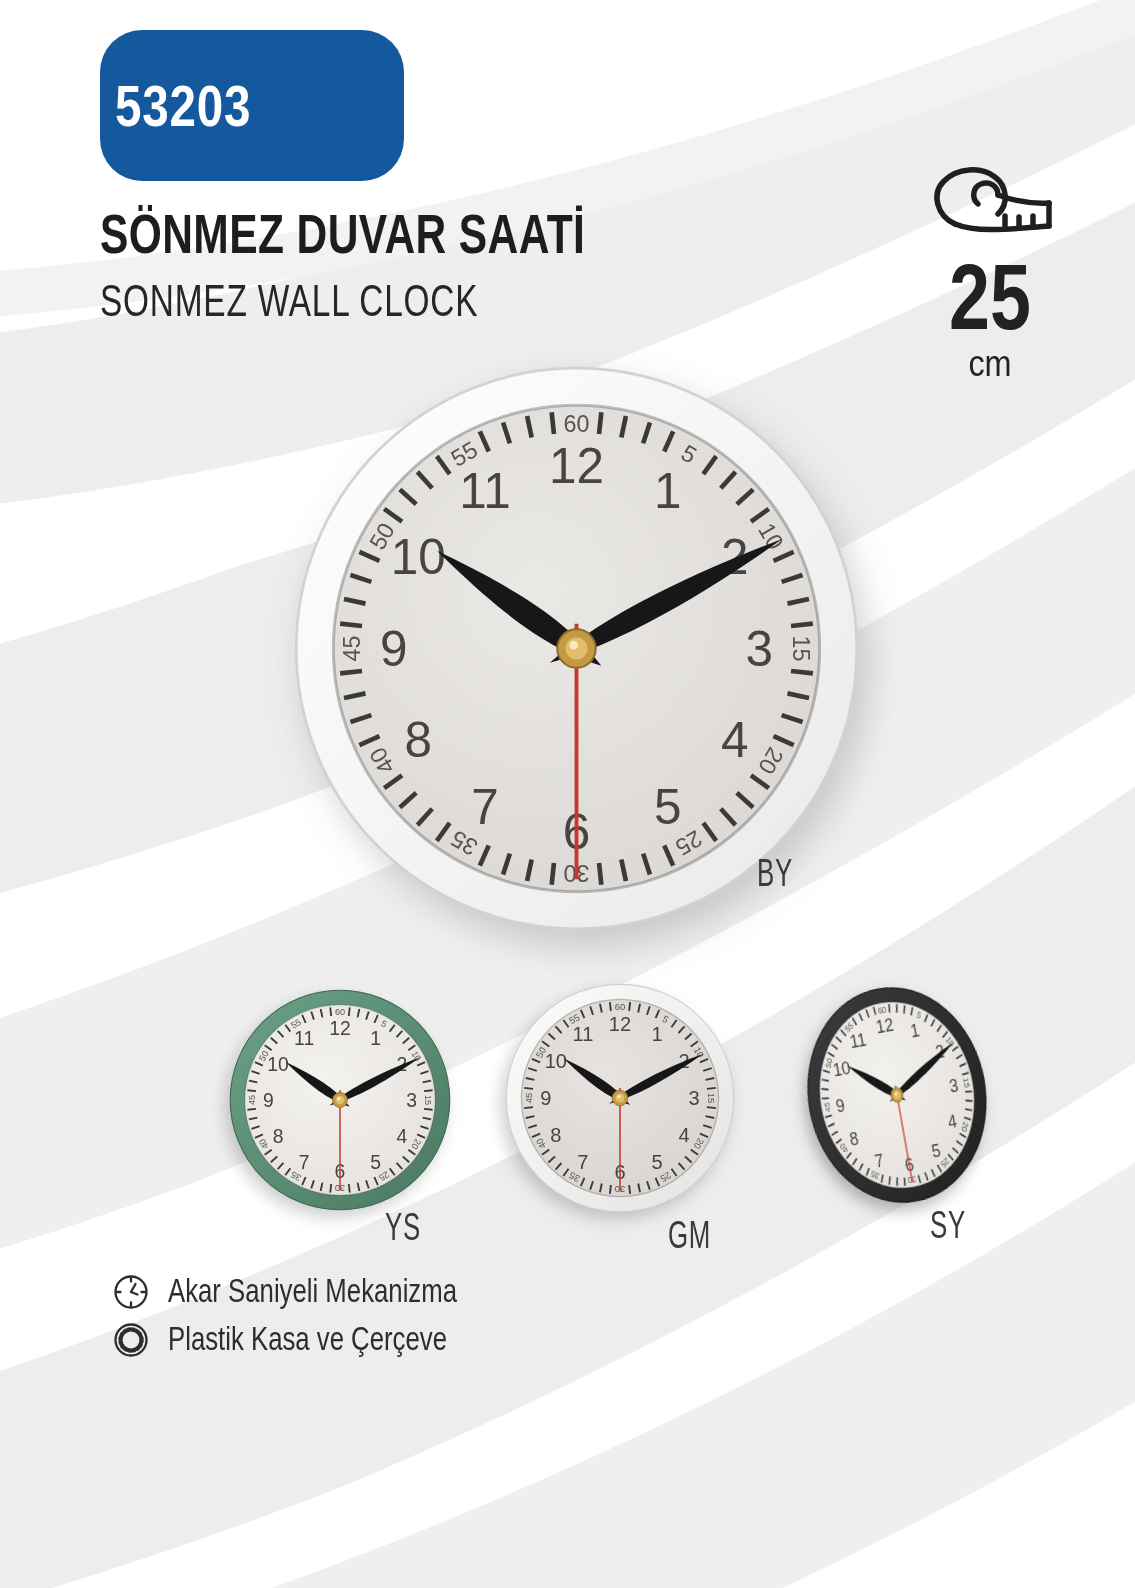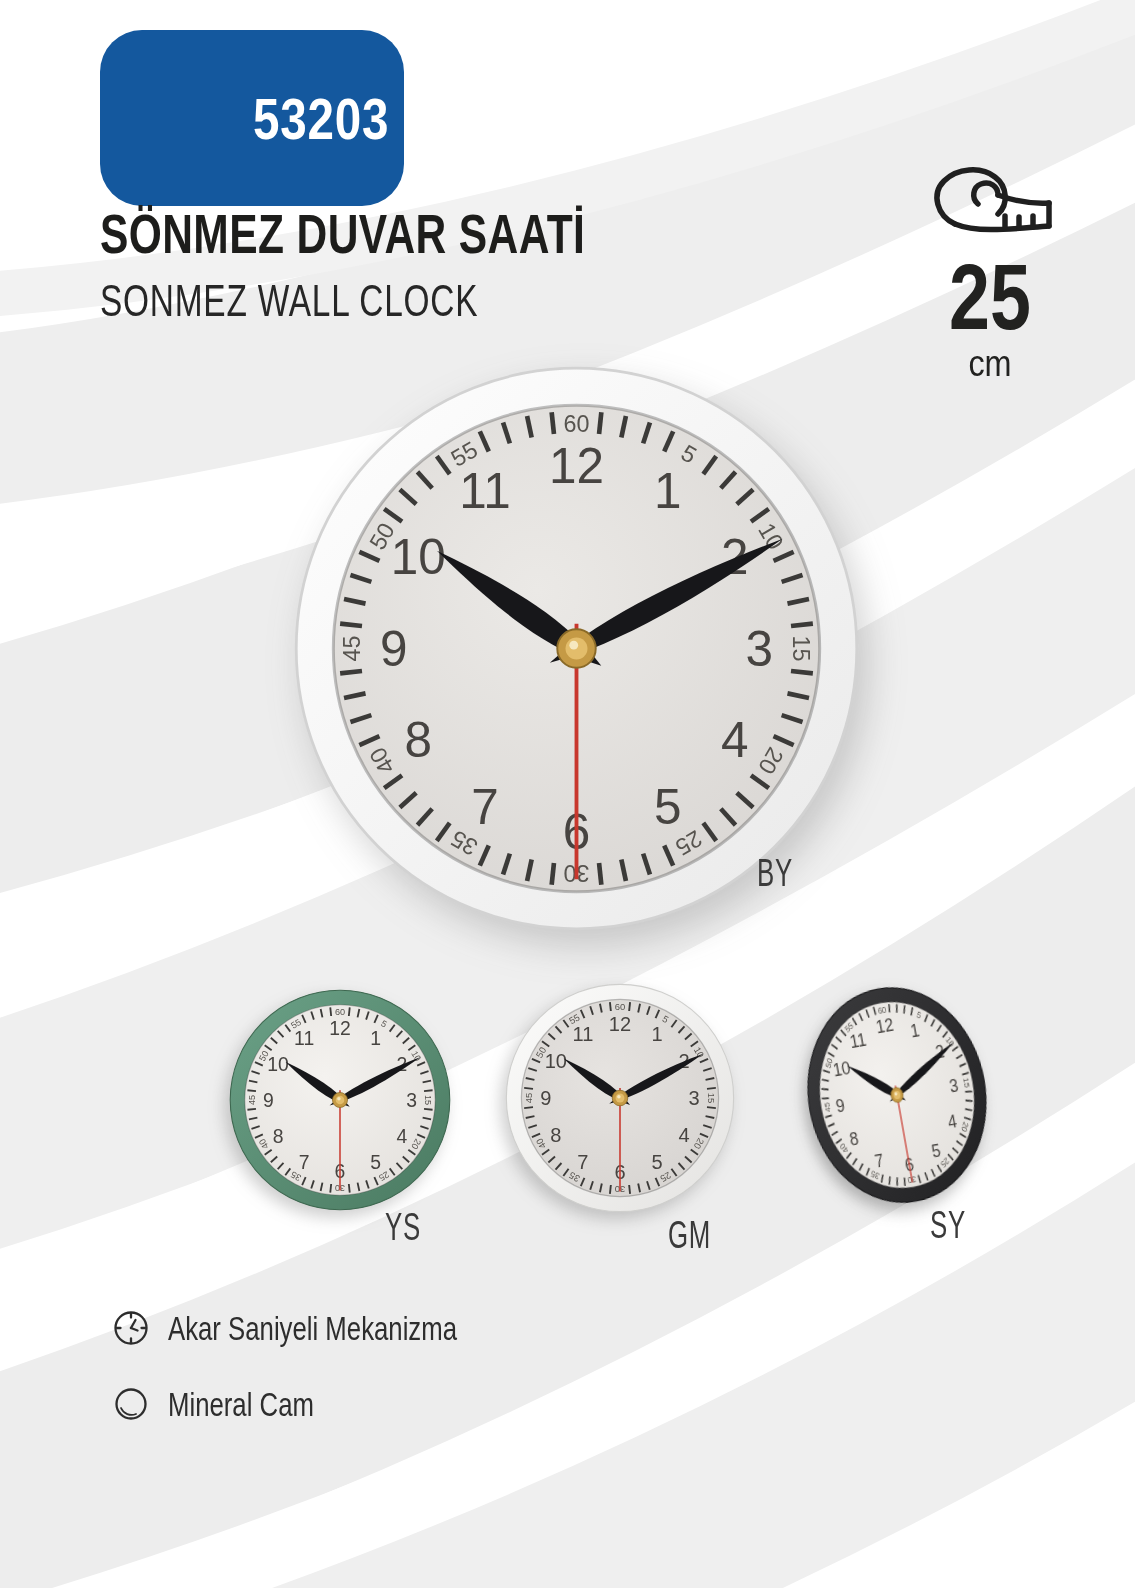--- a/index.html
+++ b/index.html
@@ -2,22 +2,22 @@
 <html><head>
 <meta charset="utf-8">
 <style>
   html,body{margin:0;padding:0;background:#ffffff;}
   #page{position:relative;width:1135px;height:1588px;overflow:hidden;background:#ffffff;
         font-family:"Liberation Sans", sans-serif;color:#1d1d1b;}
   #bg-swoosh{position:absolute;inset:0;z-index:0;}
   .layer{position:absolute;z-index:1;}
 
   
-  .badge{left:100px;top:30px;width:304px;height:176px;border-radius:42px;
-         display:flex;align-items:center;justify-content:flex-end;}
+  .badge{left:100px;top:30px;width:304px;height:151px;border-radius:42px;
+         display:flex;align-items:center;justify-content:flex-start;}
   .badge span{color:#ffffff;font-size:58px;font-weight:700;transform:scaleX(.82);letter-spacing:1px;}
   .title{left:100px;top:201px;font-size:56px;font-weight:700;white-space:nowrap;
          transform:scaleX(.76);transform-origin:left top;letter-spacing:.5px;color:#1d1d1b;}
   .subtitle{left:100px;top:276px;font-size:44px;font-weight:400;white-space:nowrap;
          transform:scaleX(.76);transform-origin:left top;color:#262626;letter-spacing:1px;}
 
   
   .size-block{left:905px;top:158px;width:170px;text-align:center;}
   .size-block .tape{display:block;margin:0 auto;}
   .size-value{font-size:92px;font-weight:700;line-height:.95;transform:scaleX(.8);color:#222220;}
@@ -38,21 +38,21 @@
 
   .variant-label{position:absolute;z-index:2;font-size:38px;font-weight:400;color:#3a3a3a;
                  transform:scaleX(.68);transform-origin:left top;letter-spacing:1px;}
   .lbl-by{left:757px;top:852px;}
   .lbl-ys{left:385px;top:1206px;}
   .lbl-gm{left:668px;top:1214px;}
   .lbl-sy{left:930px;top:1204px;}
 
   
   .features{left:112px;top:1272px;}
-  .feature-row{display:flex;align-items:flex-end;height:48px;margin-top:28px;}
+  .feature-row{display:flex;align-items:flex-start;height:48px;}
   .feature-icon{width:42px;height:40px;flex:0 0 42px;display:flex;align-items:center;}
   .feature-label{font-size:33px;font-weight:400;color:#2d2d2d;white-space:nowrap;
                  transform:scaleX(.78);transform-origin:left center;margin-left:14px;}
   .ic{stroke:#2d2d2d;fill:none;stroke-width:2.3;stroke-linecap:round;stroke-linejoin:round;}
 </style>
 </head>
 <body>
 
 <div id="page">
 
@@ -528,29 +528,29 @@
           <line x1="0" y1="14" x2="0" y2="10.5"></line>
               <line x1="-14" y1="0" x2="-10.5" y2="0"></line>
           <line x1="0" y1="0" x2="4.5" y2="-8"></line>
               <line x1="0" y1="0" x2="6.5" y2="2.5"></line>
         </g>
           </svg>
       </div>
       <div class="feature-label">Akar Saniyeli Mekanizma</div>
     </div>
 
-
-
     <div class="feature-row">
       <div class="feature-icon">
         <svg width="38" height="38" viewBox="-19 -19 38 38">
             <g class="ic">
-          <circle r="14.5"></circle>
-          <path d="M -10 4 A 11.5 11.5 0 0 0 5 10" stroke-width="1.8"></path>
+          <circle r="15.5"></circle>
+          <circle r="10.5" stroke-width="4.5" stroke-dasharray="1.6 2.6"></circle>
         </g>
           </svg>
       </div>
-      <div class="feature-label">Mineral Cam</div>
+      <div class="feature-label">Plastik Kasa ve Çerçeve</div>
     </div>
+
+
 
 
   </div>
 </div>
 
 </body></html>

